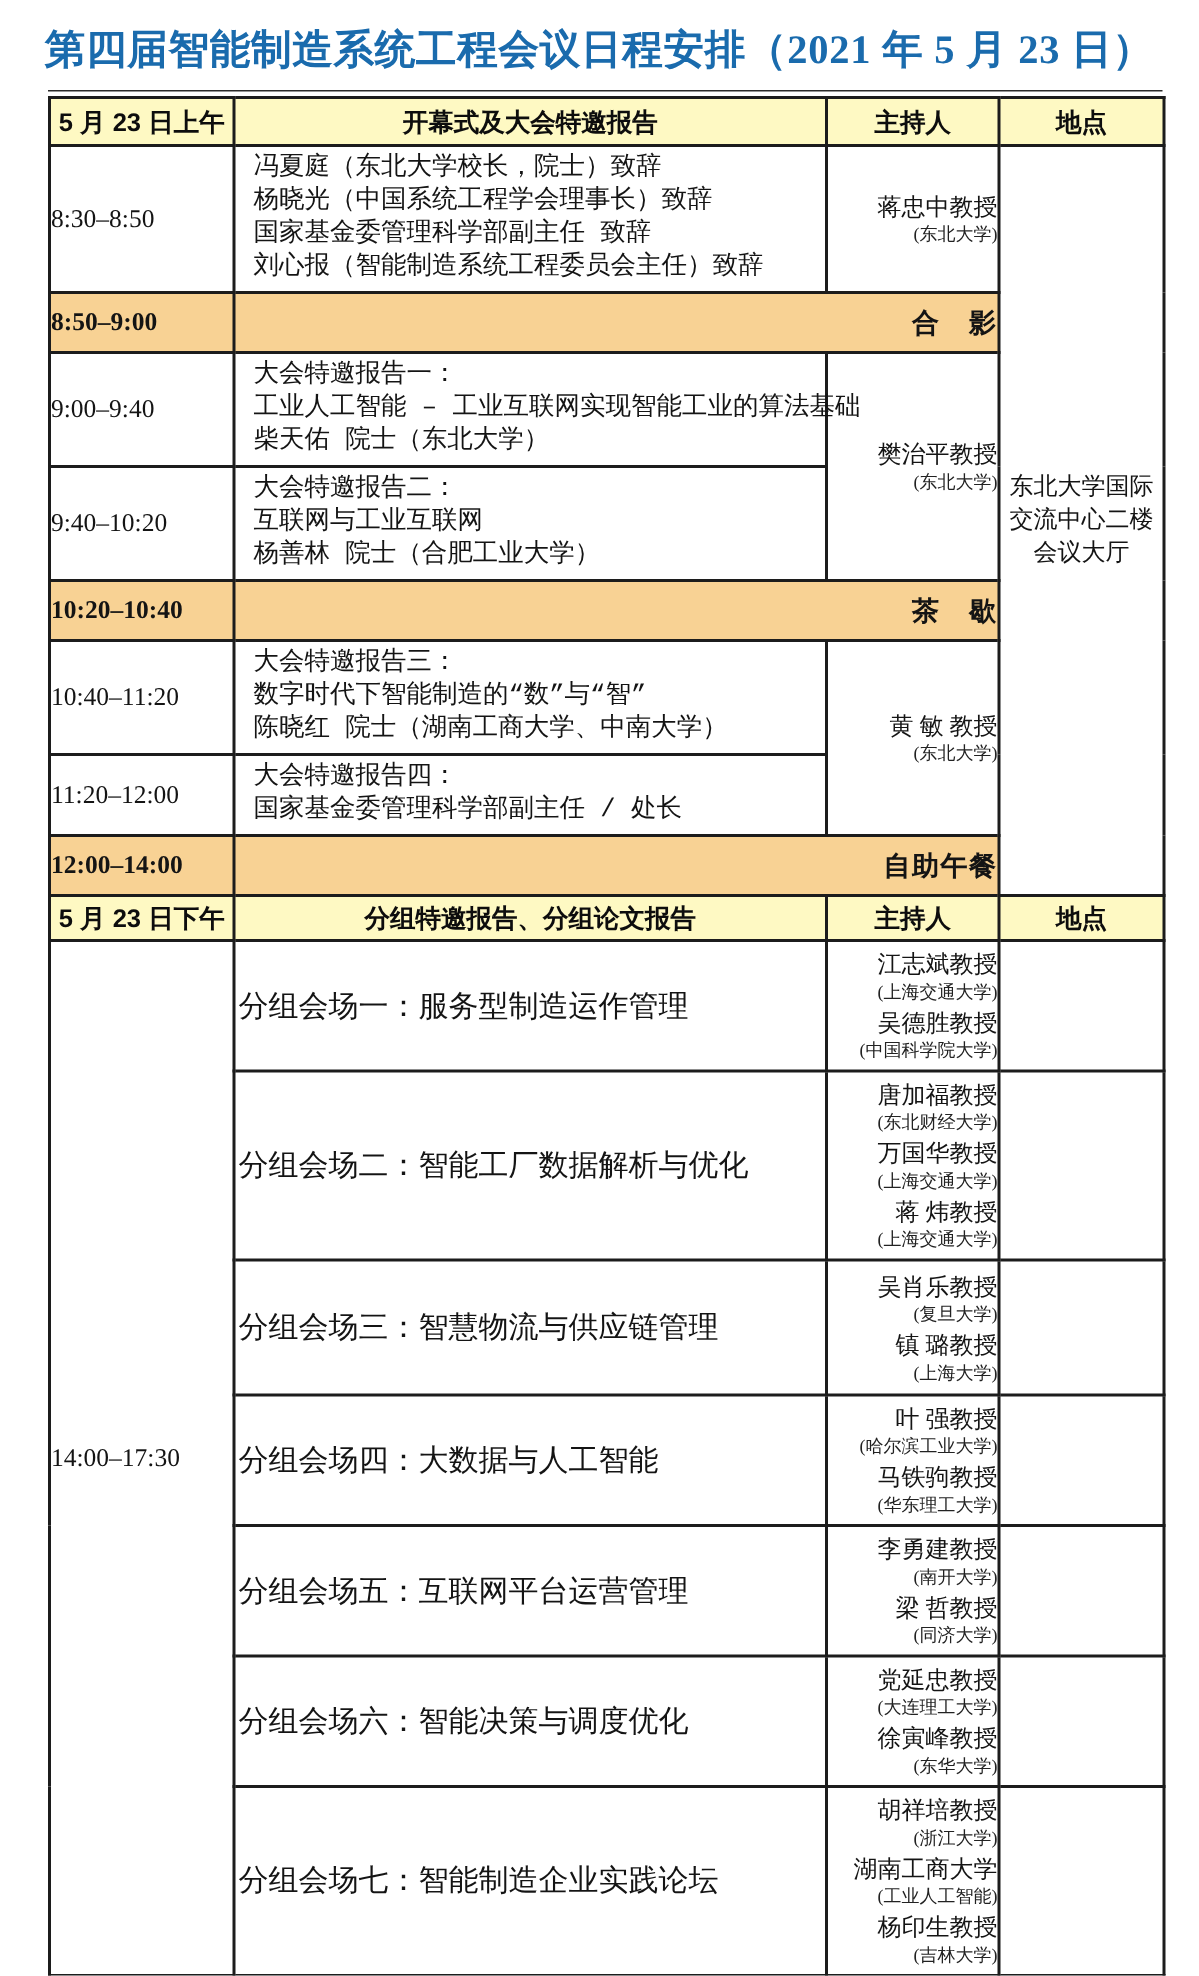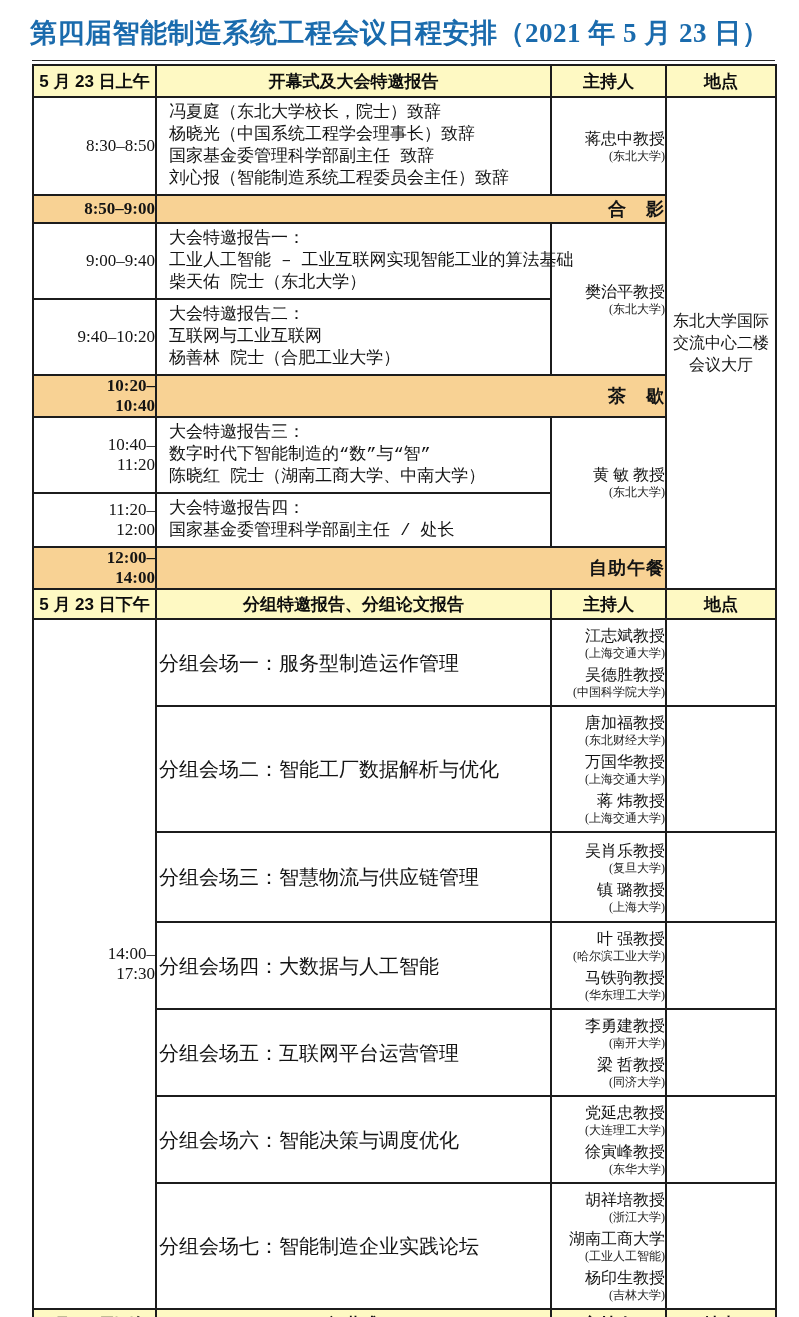--- a/index.html
+++ b/index.html
@@ -24,39 +24,38 @@
   col.c-content{width:395px;}
   col.c-host{width:115px;}
   col.c-loc{width:110px;}
   td,th{border:2px solid #1c1c1c;vertical-align:middle;padding:0;}
   th{
     background:#fef9c3;
     font-family:"Liberation Sans","DejaVu Sans",sans-serif;
     font-weight:bold;font-size:17px;color:#0d0d0d;text-align:center;
   }
   .time{
-    text-align:right;font-size:17px;
+    text-align:left;font-size:17px;
     font-family:"Liberation Serif","DejaVu Serif",serif;
-    padding-left:40px;
   }
   .content{padding:4px 6px 4px 12px;font-size:17px;line-height:22px;text-align:left;}
   .content .line{white-space:nowrap;font-family:Liberation Mono, monospace;}
   .session-title{padding-left:2px;font-size:20px;}
   .host-cell{text-align:right;padding:2px 0;}
   .host-name{font-size:16px;line-height:21px;white-space:nowrap;}
   .host-affil{font-size:12px;line-height:15px;color:#222;white-space:nowrap;}
   .host-block{margin:3px 0;}
   .loc-cell{text-align:center;font-size:16px;line-height:22px;}
   .break-row td{
     background:#f8d294;font-weight:bold;
   }
   .break-label{text-align:right;font-size:18px;letter-spacing:1px;}
   .rh-mheader{height:32px;}
   .rh-open{height:90px;}
-  .rh-break{height:28px;}
+  .rh-break{height:40px;}
   .rh-talk{height:62px;}
   .rh-talk4{height:44px;margin-left:20px;}
   .rh-aheader{height:30px;}
   .rh-s1{height:78px;}
   .rh-s2{height:120px;}
   .rh-s3{height:90px;}
   .rh-s4{height:85px;}
   .rh-s5{height:85px;}
   .rh-s6{height:75px;}
   .rh-s7{height:120px;}

